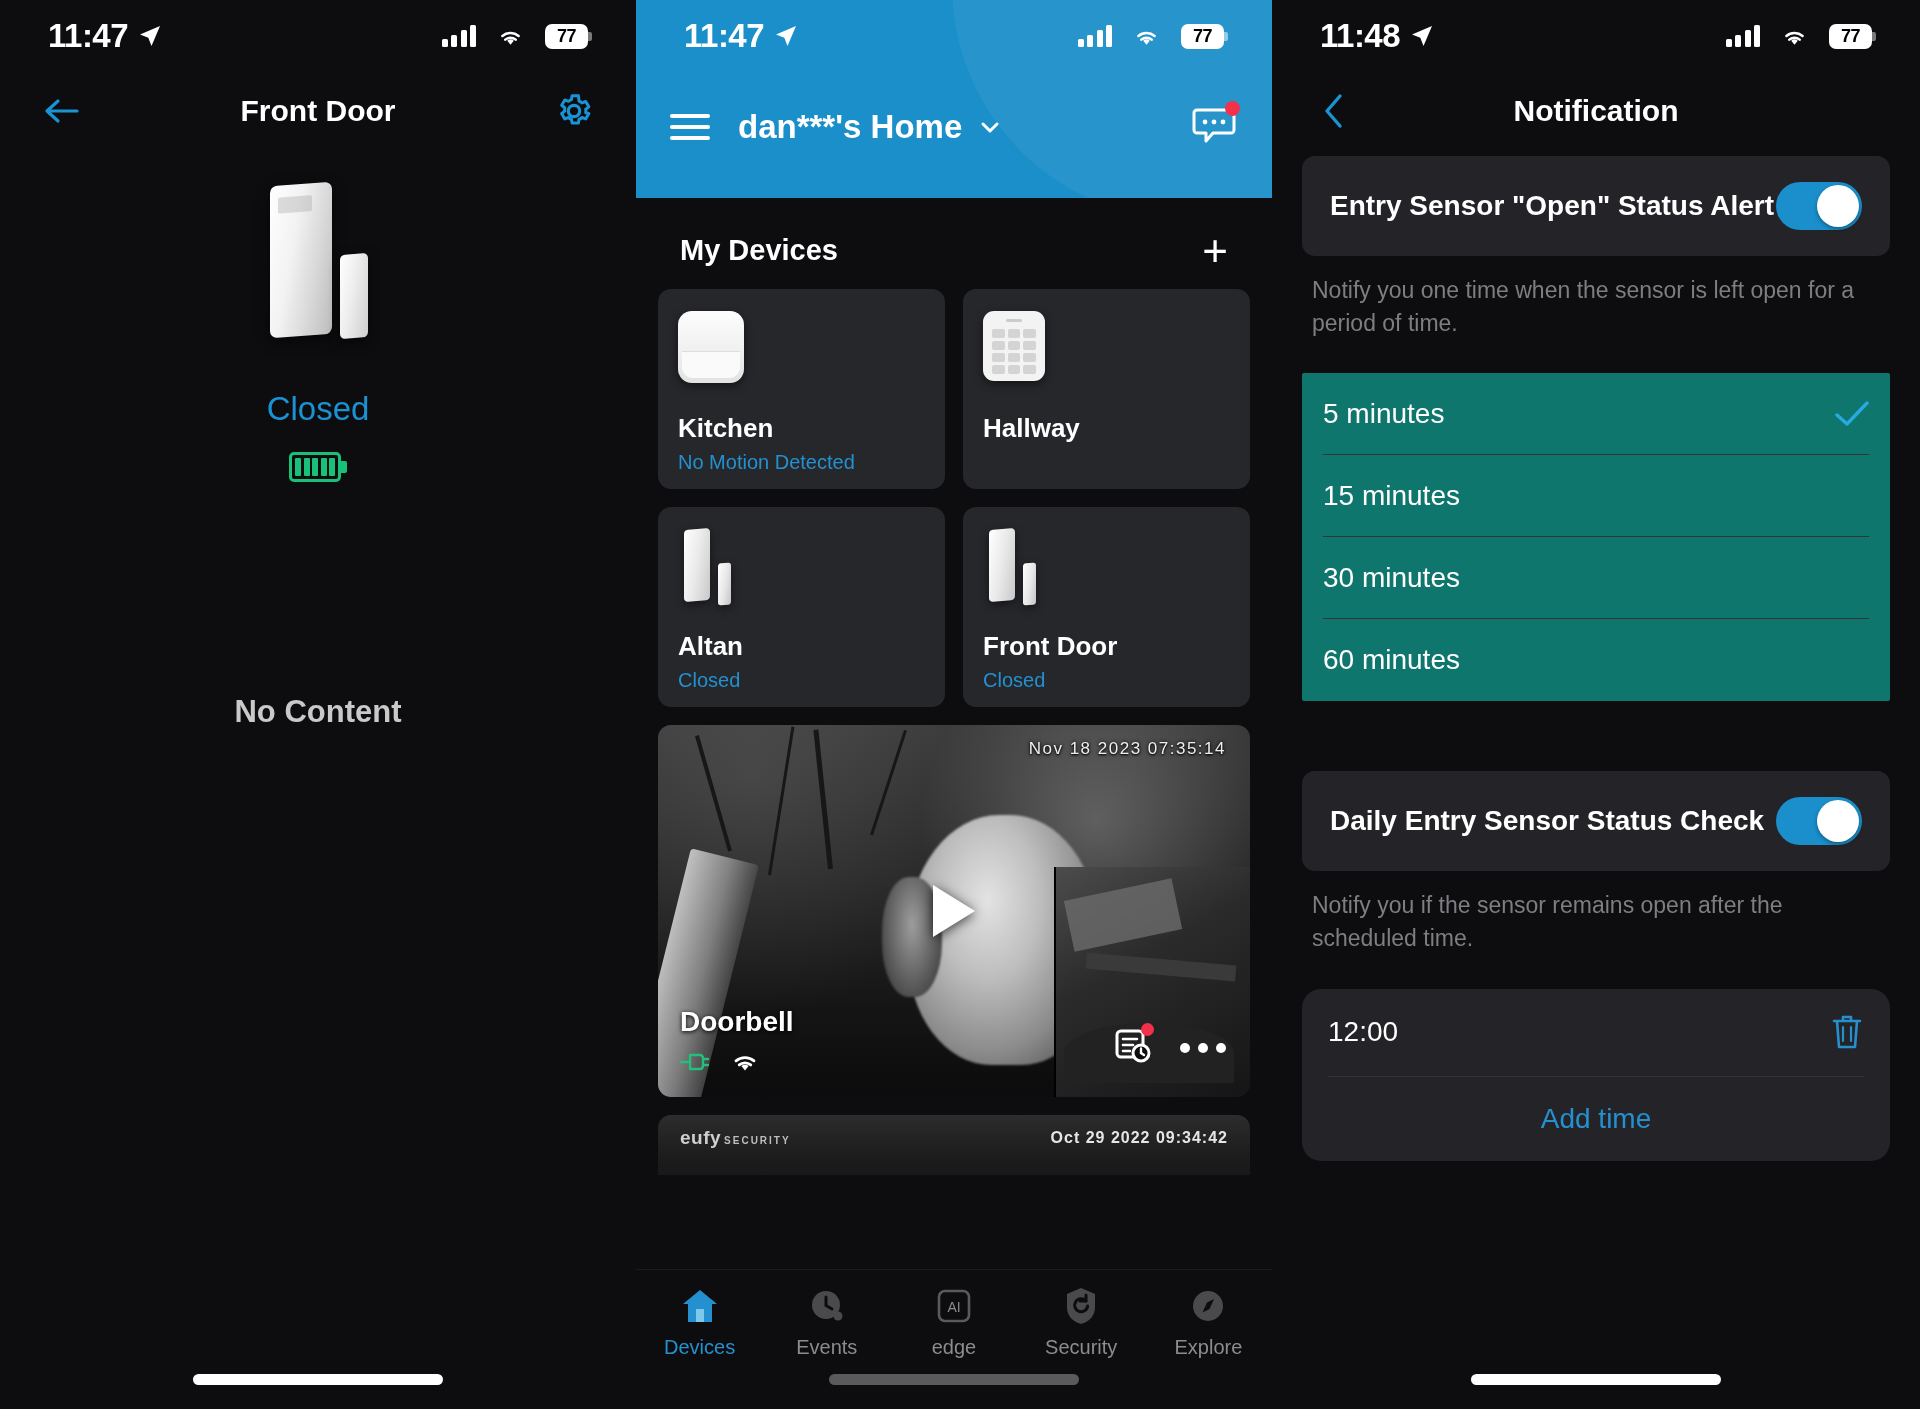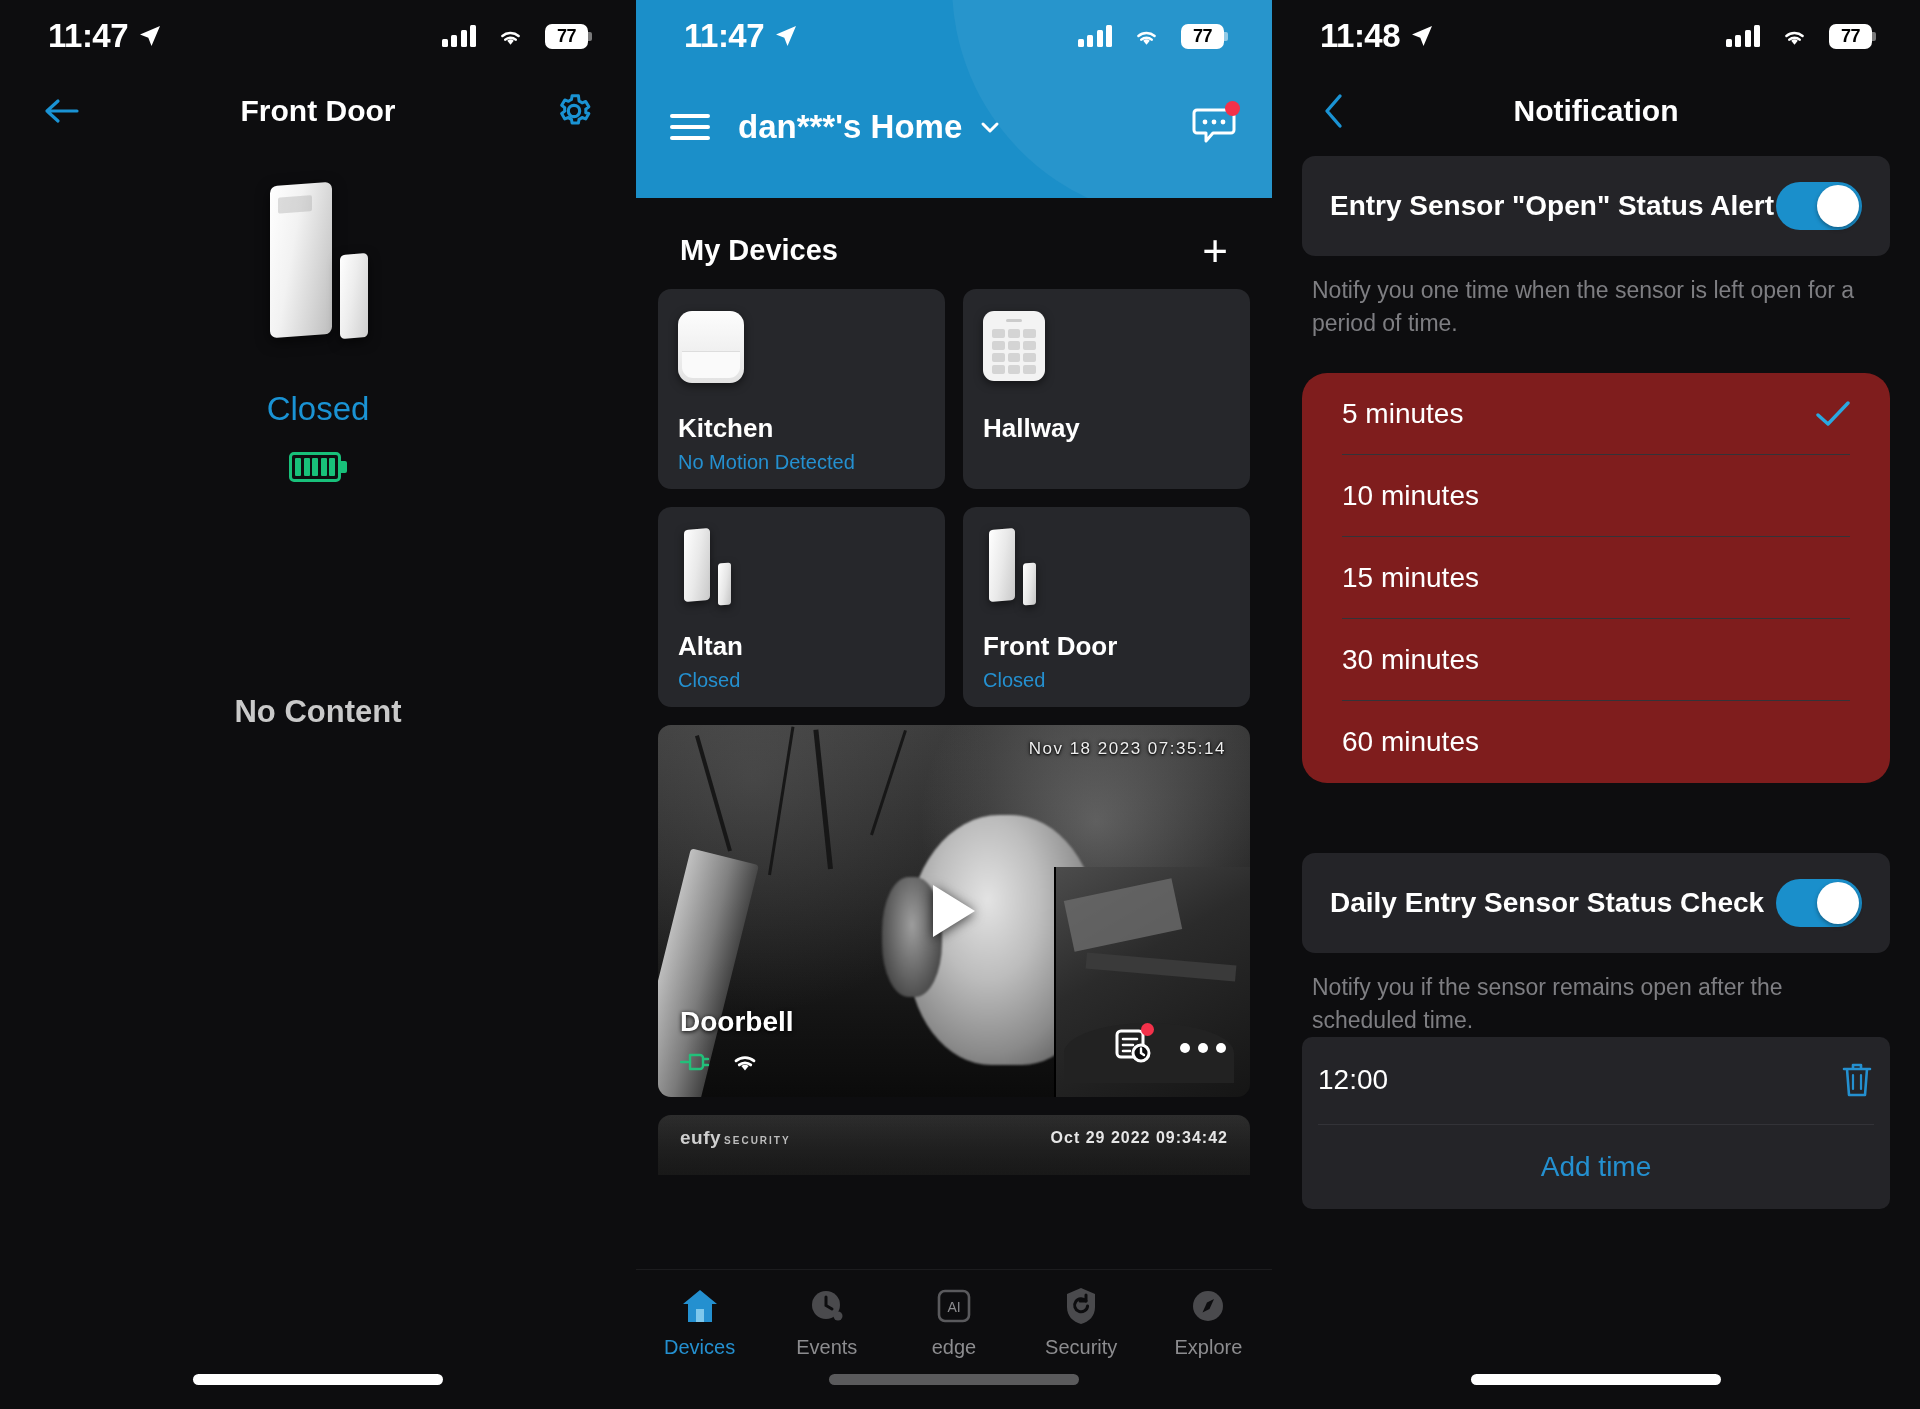--- a/index.html
+++ b/index.html
@@ -282,32 +282,32 @@
   }
   .toggle .knob{
     position:absolute; right:3px; top:3px; width:42px; height:42px;
     border-radius:50%; background:#fff; box-shadow:0 2px 4px rgba(0,0,0,.35);
   }
   .hint{
     font-size:23px; color:#7e7e82; line-height:1.42;
     padding:18px 10px 0 10px; max-width:620px;
   }
   .list-card{
-    background:#7f1d1d; border-radius:25px; margin-top:34px;
-    padding:0 40px;
+    background:#0f766e; border-radius:2px; margin-top:34px;
+    padding:0 21px;
   }
   .list-row{
     height:82px; display:flex; align-items:center; justify-content:space-between;
     border-bottom:1px solid #333338; cursor:pointer;
   }
   .list-row:last-child{ border-bottom:none; }
   .list-row-label{ font-size:28px; }
   .check{ width:34px; height:26px; }
   .time-card{
-    background:#242428; border-radius:10px; padding:0 16px;
+    background:#242428; border-radius:19px; margin-top:34px; padding:0 26px;
   }
   .time-row{
     height:88px; display:flex; align-items:center; justify-content:space-between;
     border-bottom:1px solid #333338;
   }
   .time-val{ font-size:28px; }
   .addtime{
     height:84px; display:flex; align-items:center; justify-content:center;
     font-size:28px; color:#2490d0; cursor:pointer;
   }
@@ -666,23 +666,20 @@
       <div class="hint">Notify you one time when the sensor is left open for a period of time.</div>
 
       <div class="list-card">
         <div class="list-row">
           <span class="list-row-label">5 minutes</span>
           <svg class="check" viewBox="0 0 34 26">
               <path d="M2 14l10 9L32 2" stroke="#2aa8e0" stroke-width="3.4" fill="none" stroke-linecap="round" stroke-linejoin="round"></path>
             </svg>
         </div>
         <div class="list-row">
-          <span class="list-row-label">10 minutes</span>
-        </div>
-        <div class="list-row">
           <span class="list-row-label">15 minutes</span>
         </div>
         <div class="list-row">
           <span class="list-row-label">30 minutes</span>
         </div>
         <div class="list-row">
           <span class="list-row-label">60 minutes</span>
         </div>
       </div>
 

